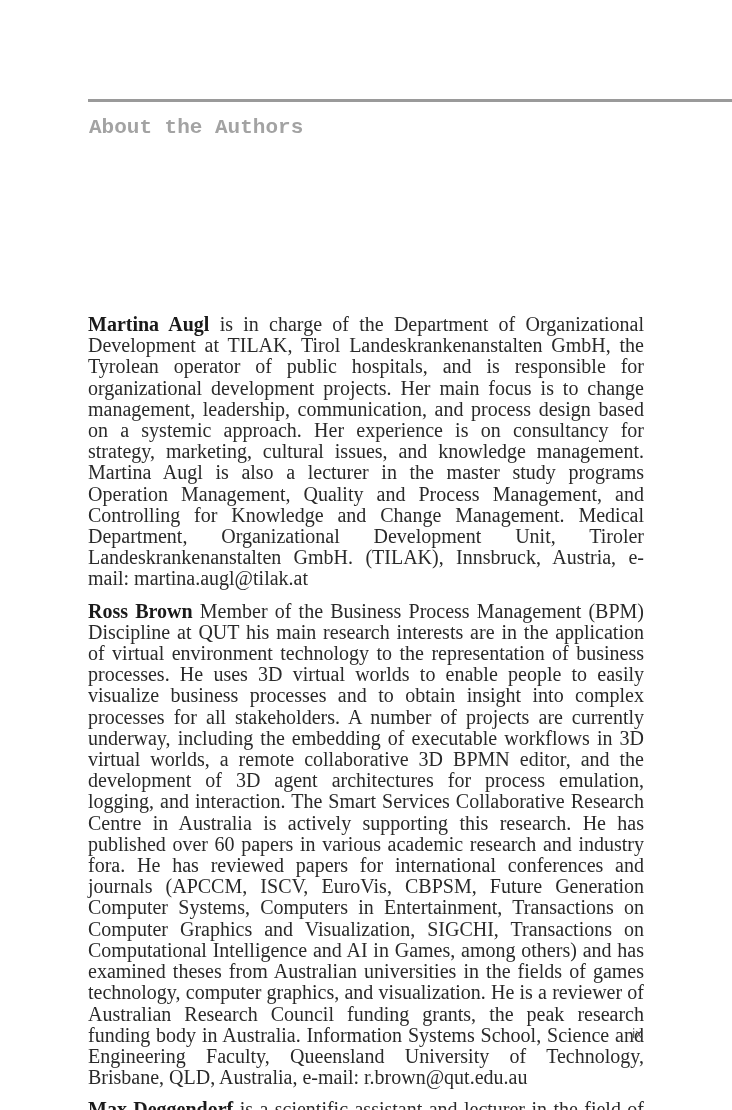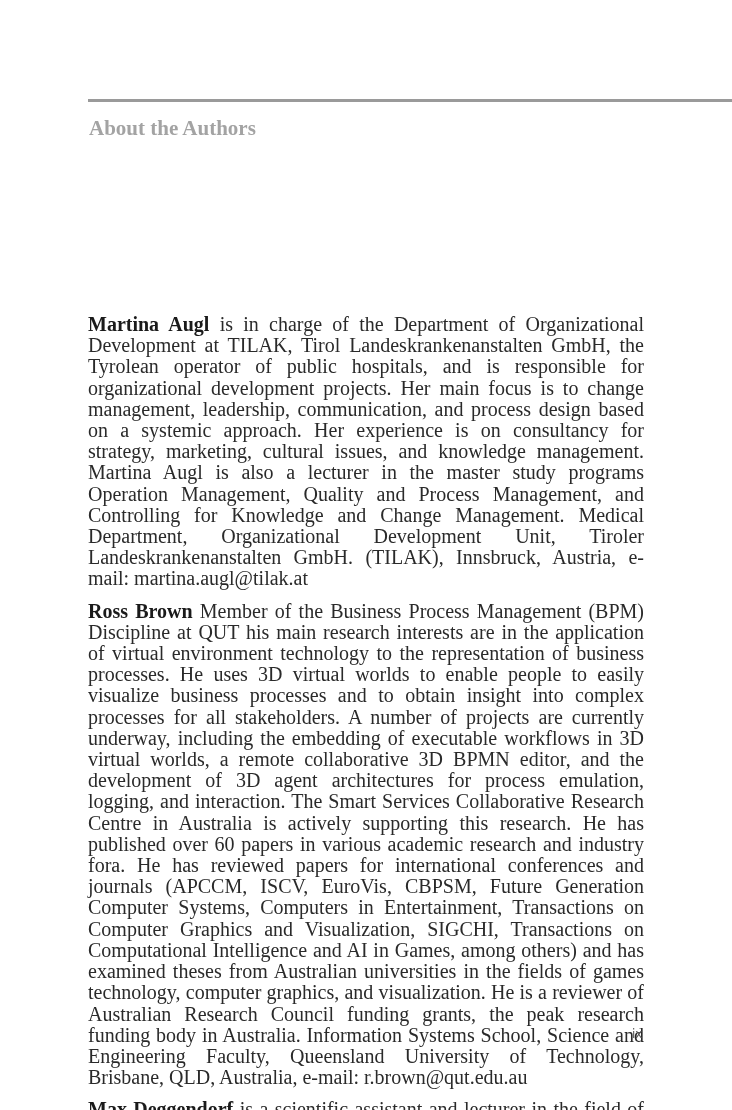--- a/index.html
+++ b/index.html
@@ -25,21 +25,21 @@
       top: 99px;
       width: 644px;
       height: 3px;
       background: #9a9a9a;
     }
     .chapter-title {
       position: absolute;
       left: 89px;
       top: 116px;
       margin: 0;
-      font-family: Liberation Serif, serif;
+      font-family: Liberation Mono, monospace;
       font-weight: bold;
       font-size: 21px;
       color: #a3a3a3;
       letter-spacing: 0px;
     }
     .body-text {
       position: absolute;
       left: 88px;
       top: 314px;
       width: 556px;

